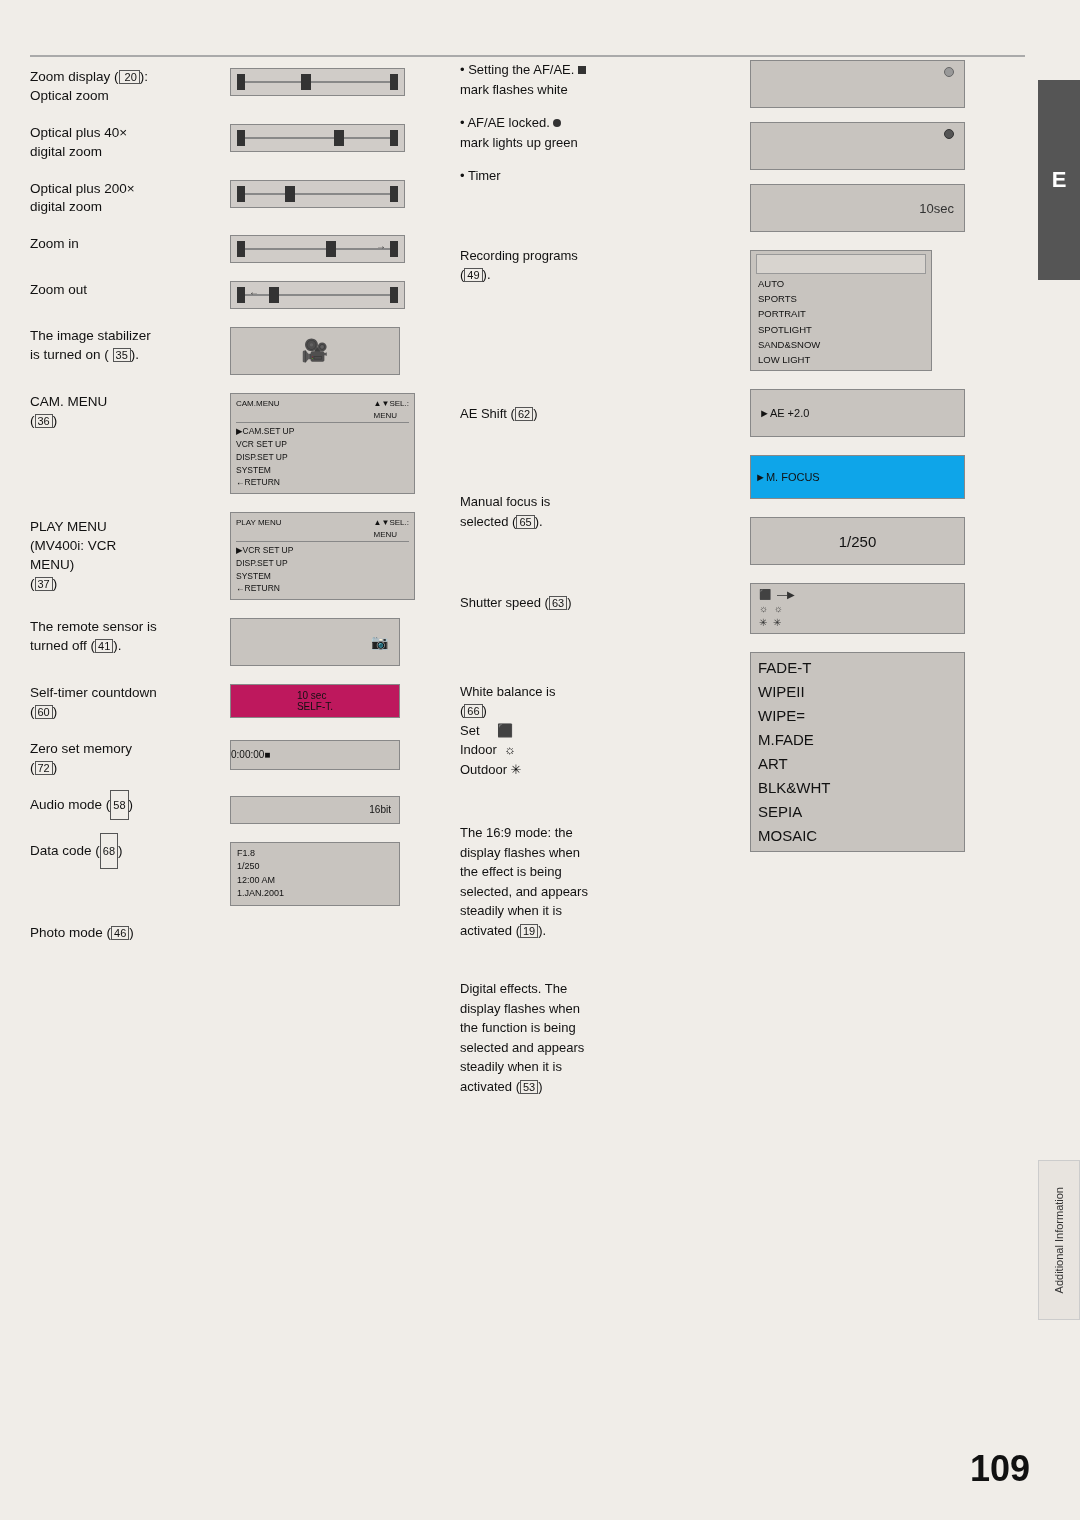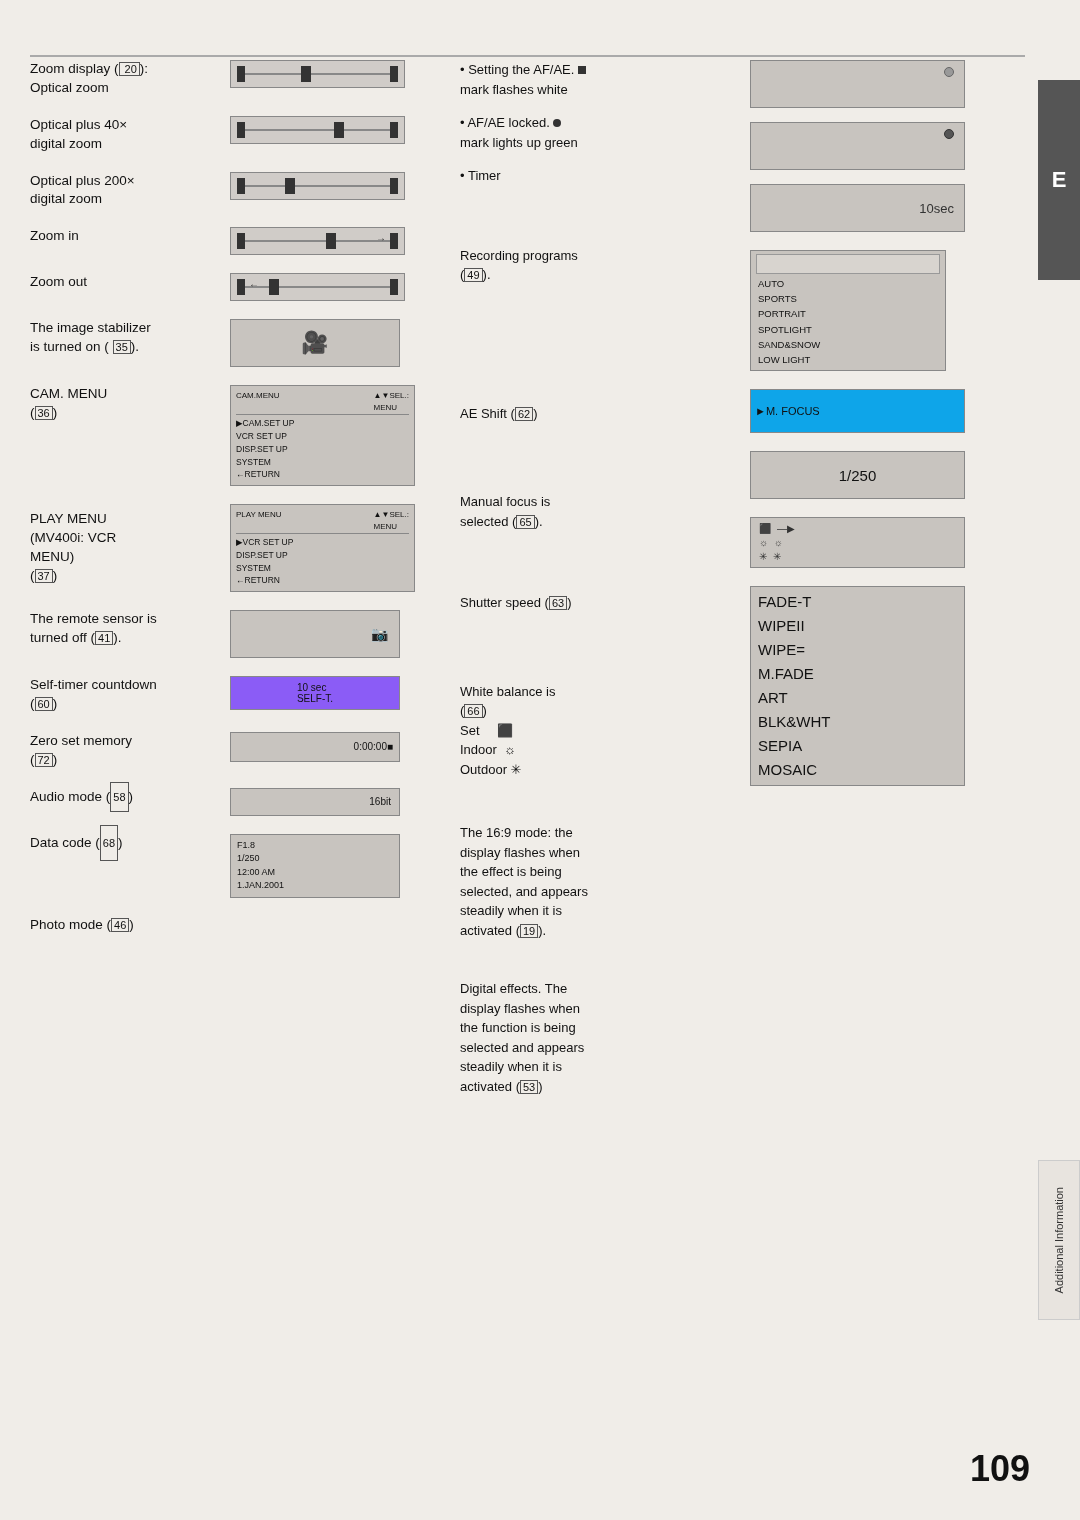--- a/index.html
+++ b/index.html
@@ -76,21 +76,21 @@
       left: 30px;
       top: 60px;
       right: 55px;
       bottom: 60px;
     }
 
     
     .left-col {
       position: absolute;
       left: 0;
-      top: 0;
+      top: 8px;
       width: 420px;
     }
 
     
     .mid-col {
       position: absolute;
       left: 430px;
       top: 0;
       width: 280px;
     }
@@ -263,30 +263,30 @@
         <div class="row-image">
           <div style="width:170px;height:48px;background:#c8c4bf;border:1px solid #888;display:flex;align-items:center;justify-content:flex-end;padding-right:10px;">
             <span style="font-size:14px;color:#555;">📷</span>
           </div>
         </div>
       </div>
 
       <div class="row-item" style="margin-top:6px;">
         <div class="row-label">Self-timer countdown<br>(<span style="border:1px solid #555;padding:0 2px;font-size:11px;">60</span>)</div>
         <div class="row-image">
-          <div style="width:170px;height:34px;background:#8b5cf6;border:1px solid #888;display:flex;align-items:center;justify-content:center;font-size:10px;color:#111;">
+          <div style="width:170px;height:34px;background:#be185d;border:1px solid #888;display:flex;align-items:center;justify-content:center;font-size:10px;color:#111;">
             <span>10 sec<br>SELF-T.</span>
           </div>
         </div>
       </div>
 
       <div class="row-item" style="margin-top:6px;">
         <div class="row-label">Zero set memory<br>(<span style="border:1px solid #555;padding:0 2px;font-size:11px;">72</span>)</div>
         <div class="row-image">
-          <div style="width:170px;height:30px;background:#c8c4bf;border:1px solid #888;display:flex;align-items:center;justify-content:flex-end;padding-right:6px;font-size:10px;color:#111;">
+          <div style="width:170px;height:30px;background:#c8c4bf;border:1px solid #888;display:flex;align-items:center;padding-right:6px;font-size:10px;color:#111;">
             <span>0:00:00■</span>
           </div>
         </div>
       </div>
 
       <div class="row-item" style="margin-top:6px;">
         <div class="row-label">Audio mode (<span style="border:1px solid #555;padding:8px 2px;font-size:11px;">58</span>)</div>
         <div class="row-image">
           <div style="width:170px;height:28px;background:#c8c4bf;border:1px solid #888;display:flex;align-items:center;justify-content:flex-end;padding-right:8px;font-size:10px;color:#111;">
             <span>16bit</span>
@@ -375,32 +375,35 @@
       </div>
 
       <div style="width:215px;height:48px;background:#c8c4bf;border:1px solid #888;margin-bottom:14px;display:flex;align-items:center;justify-content:center;position:relative;">
         <div style="position:absolute;top:6px;right:10px;width:10px;height:10px;background:#555;border-radius:50%;border:1px solid #333;"></div>
       </div>
 
       <div style="width:215px;height:48px;background:#c8c4bf;border:1px solid #888;margin-bottom:18px;display:flex;align-items:center;justify-content:flex-end;padding-right:10px;font-size:13px;color:#333;">
         <span>10sec</span>
       </div>
 
-      <div style="width:196px;background:#c8c4bf;border:1px solid #888;margin-bottom:18px;padding:3px 5px;">
+      <div style="width:182px;background:#c8c4bf;border:1px solid #888;margin-bottom:18px;padding:3px 5px;">
         <div style="height:20px;background:#d8d4cf;margin-bottom:2px;border:1px solid #999;"></div>
         <div style="font-size:9.5px;color:#111;line-height:1.6;padding-left:2px;">
           <div>AUTO</div>
           <div>SPORTS</div>
           <div>PORTRAIT</div>
           <div>SPOTLIGHT</div>
           <div>SAND&amp;SNOW</div>
           <div>LOW LIGHT</div>
         </div>
       </div>
 
+      <div style="width:215px;height:48px;background:#c8c4bf;border:1px solid #888;margin-bottom:18px;display:flex;align-items:center;padding-left:8px;font-size:11px;color:#111;">
+        <span>►AE +2.0</span>
+      </div>
 
       <div style="width:215px;height:44px;background:#0ea5e9;border:1px solid #888;margin-bottom:18px;display:flex;align-items:center;padding-left:4px;font-size:11px;color:#111;">
         <span>►M. FOCUS</span>
       </div>
 
       <div style="width:215px;height:48px;background:#c8c4bf;border:1px solid #888;margin-bottom:18px;display:flex;align-items:center;justify-content:center;font-size:15px;color:#111;">
         <span>1/250</span>
       </div>
 
       <div style="width:215px;background:#c8c4bf;border:1px solid #888;margin-bottom:18px;padding:5px 8px;display:flex;flex-direction:column;gap:3px;">

